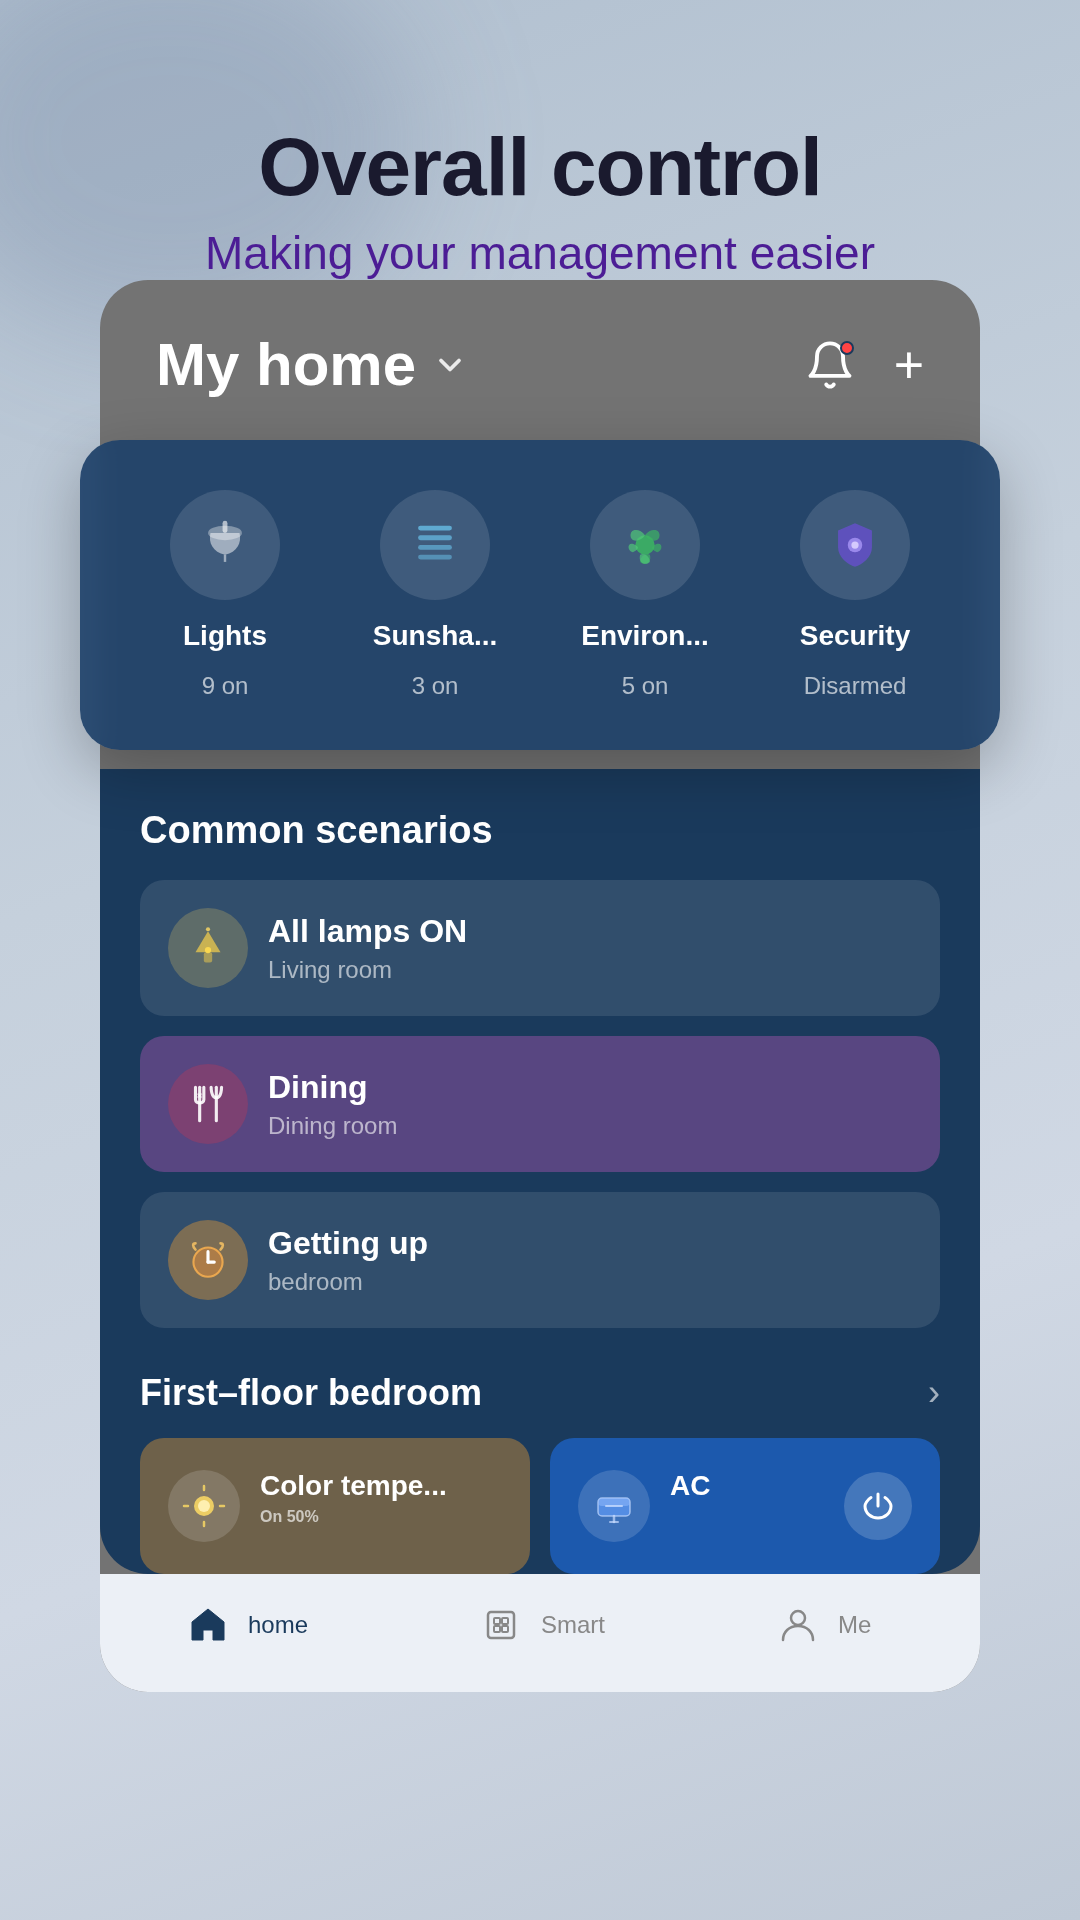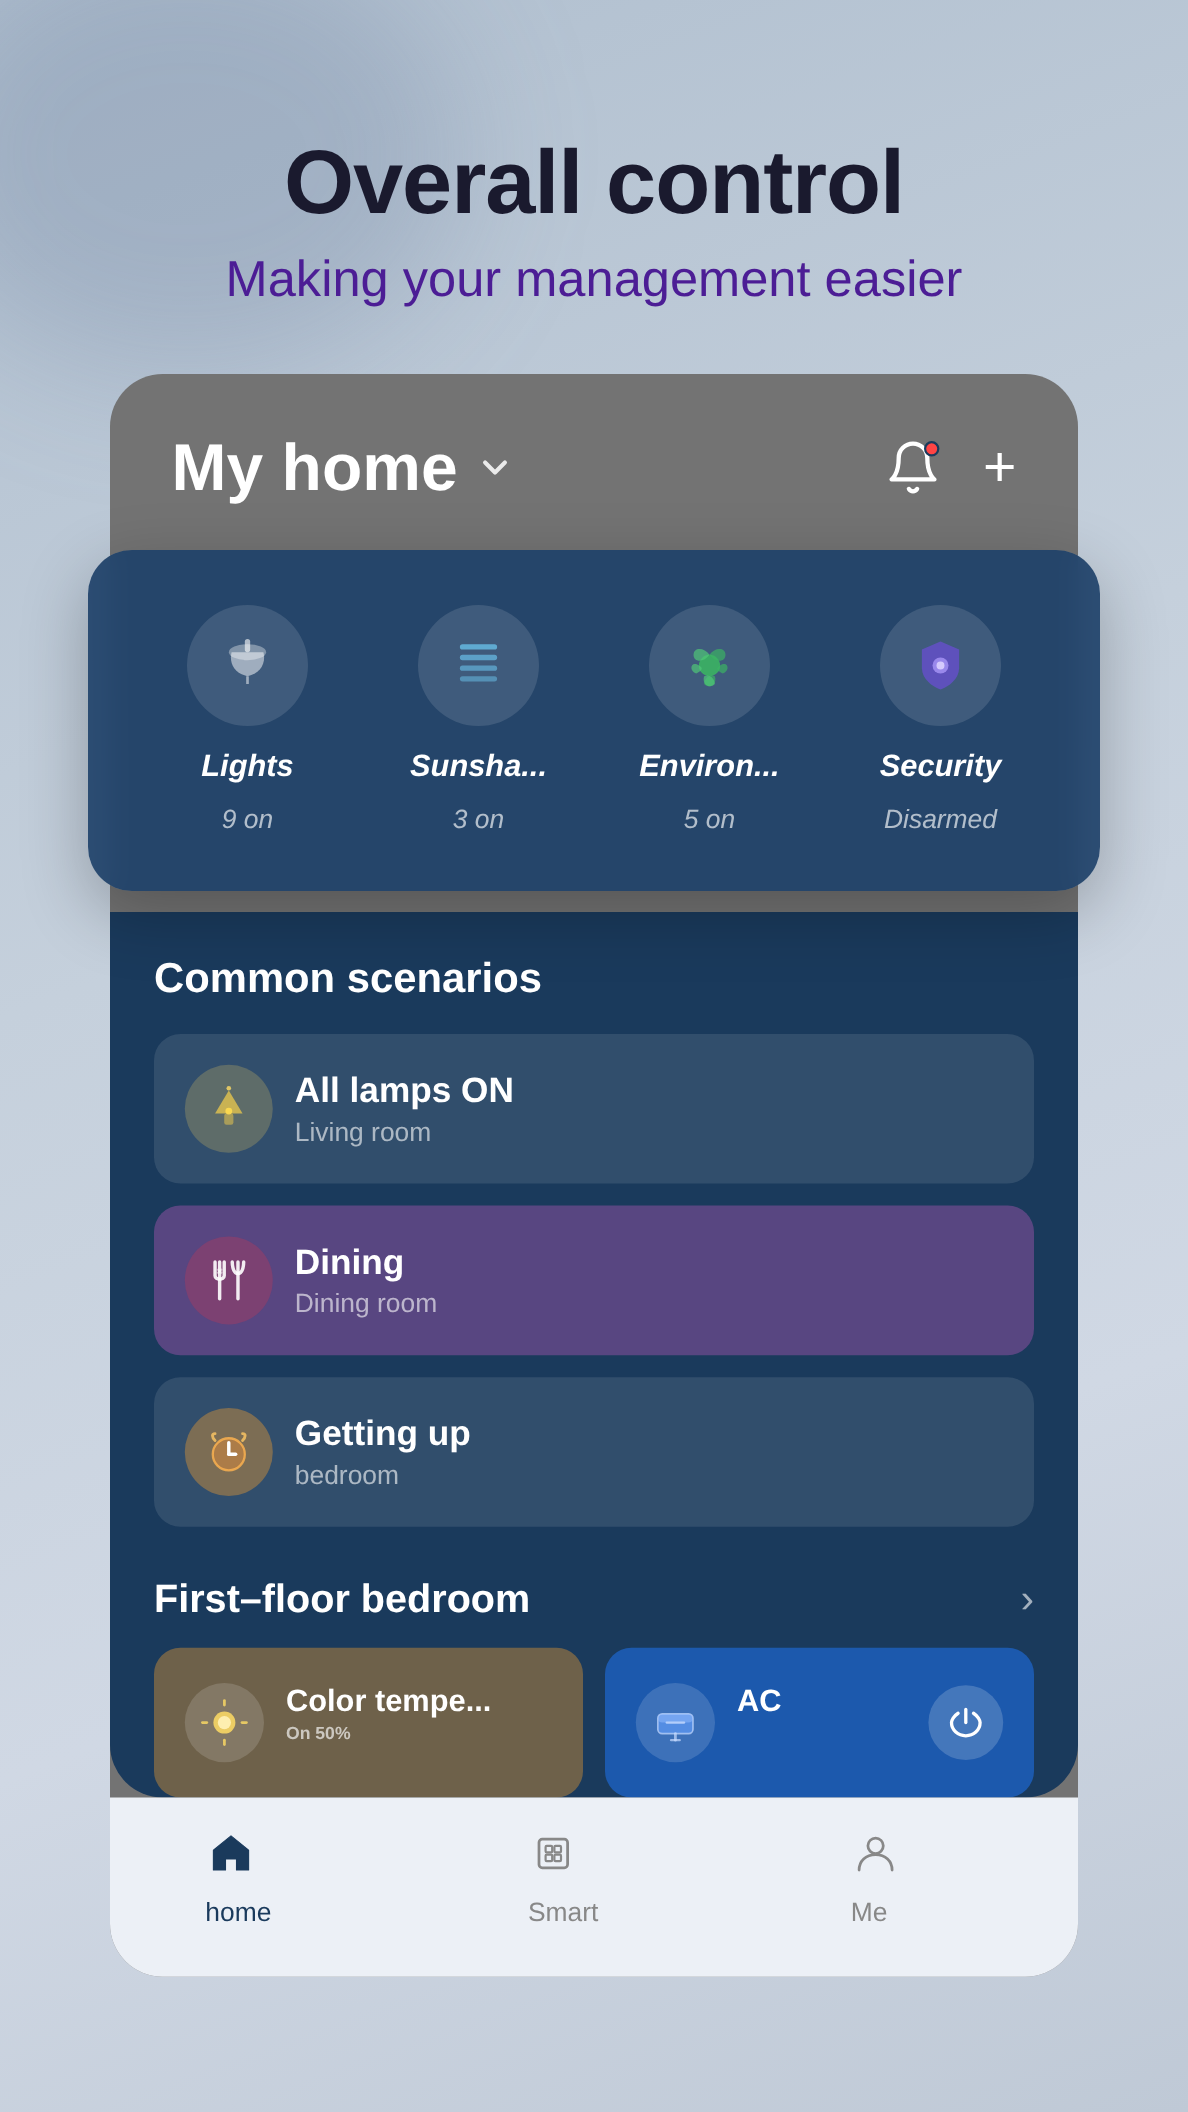--- a/index.html
+++ b/index.html
@@ -25,21 +25,20 @@
       height: 400px;
       background: rgba(100,120,150,0.25);
       border-radius: 50%;
       filter: blur(60px);
       z-index: 0;
     }
 
     .header-section {
       text-align: center;
       padding-top: 120px;
-      padding-bottom: 60px;
       z-index: 1;
       width: 100%;
     }
 
     .header-section h1 {
       font-size: 82px;
       font-weight: 800;
       color: #1a1a2e;
       letter-spacing: -1px;
     }
@@ -142,21 +141,20 @@
       box-shadow: 0 20px 60px rgba(0,0,0,0.25);
     }
 
     .stat-item {
       display: flex;
       flex-direction: column;
       align-items: center;
       gap: 20px;
       cursor: pointer;
       width: 130px;
-      font-style: italic;
     }
 
     .stat-icon-wrap {
       width: 110px;
       height: 110px;
       border-radius: 50%;
       background: rgba(255,255,255,0.12);
       display: flex;
       align-items: center;
       justify-content: center;
@@ -359,21 +357,21 @@
       display: flex;
       justify-content: space-around;
       align-items: center;
       padding: 28px 0 44px 0;
       z-index: 3;
       position: relative;
     }
 
     .nav-item {
       display: flex;
-      flex-direction: column;
+      align-items: center;
       gap: 17px;
       cursor: pointer;
       min-width: 120px;
     }
 
     .nav-label {
       font-size: 24px;
       color: #1a3a5c;
       font-weight: 500;
     }

